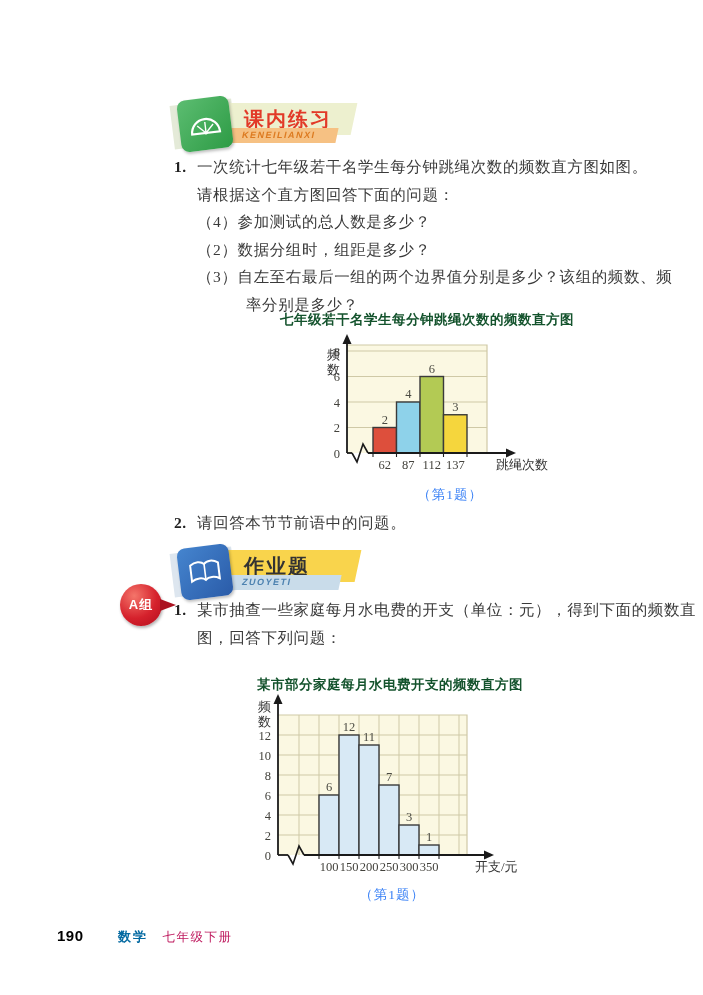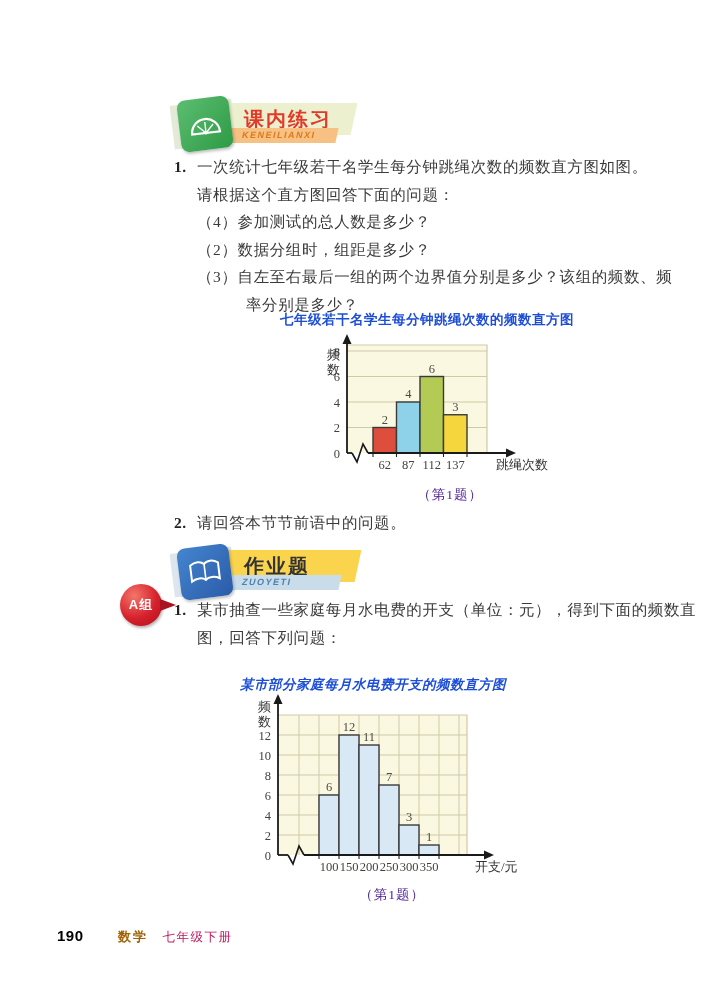--- a/index.html
+++ b/index.html
@@ -40,23 +40,23 @@
   .hdr-homework .banner>span{color:#333;}
   .hdr-homework .substrip{background:#c9dcea;color:#4d82b0;}
   .hdr-homework .icon{background:linear-gradient(135deg,#4585cf,#2a5ba8);}
   .hdr-homework .icon-back{background:#dde6ef;}
   
   .tblock{position:absolute;width:468px;font-size:15.5px;letter-spacing:0.6px;}
   .pline{position:relative;padding-left:23px;line-height:27.5px;white-space:nowrap;}
   .pline .no{position:absolute;left:0;top:0;font-weight:bold;color:#222;}
   .pline.wrap2{padding-left:72px;}
   
-  .chart-title{position:absolute;text-align:left;font-weight:bold;
-    font-size:13.5px;color:#1d4ed8;letter-spacing:0.5px;white-space:nowrap;}
-  .chart-caption{position:absolute;text-align:center;font-size:13.5px;color:#4c1d95;
+  .chart-title{position:absolute;text-align:center;font-weight:bold;
+    font-size:13.5px;color:#14532d;letter-spacing:0.5px;white-space:nowrap;}
+  .chart-caption{position:absolute;text-align:center;font-size:13.5px;color:#3b82f6;
     letter-spacing:1px;}
   .chart-svg{position:absolute;}
   svg text.tick{font-family:"Liberation Serif","DejaVu Serif",serif;
     font-size:12.5px;fill:#43423c;}
   svg text.vlabel{font-family:"Liberation Serif","DejaVu Serif",serif;
     font-size:12.5px;fill:#4a4a42;}
   svg text.cjk{font-family:"Liberation Serif","DejaVu Serif",serif;
     font-size:13px;fill:#333;}
   
   .group-badge{position:absolute;width:42px;height:42px;border-radius:50%;
@@ -65,21 +65,21 @@
     box-shadow:1px 2px 3px rgba(0,0,0,0.3);}
   .group-badge span{color:#fff;font-weight:bold;font-size:13px;
     font-family:"Liberation Sans","DejaVu Sans",sans-serif;letter-spacing:1px;}
   .badge-tail{position:absolute;width:0;height:0;
     border-top:6px solid transparent;border-bottom:6px solid transparent;
     border-left:16px solid #ab1220;}
   
   .footer{position:absolute;left:57px;top:927px;
     font-family:"Liberation Sans","DejaVu Sans",sans-serif;}
   .footer .pageno{font-size:15px;font-weight:bold;color:#000000;letter-spacing:0.5px;}
-  .footer .subject{font-size:13px;font-weight:bold;color:#a16207;margin-left:30px;letter-spacing:2px;}
+  .footer .subject{font-size:13px;font-weight:bold;color:#0369a1;margin-left:30px;letter-spacing:2px;}
   .footer .volume{font-size:12.5px;color:#be185d;margin-left:10px;letter-spacing:1.5px;}
 </style>
 </head>
 <body>
 
 <div class="page">
 
   <div class="hdr hdr-practice">
     <div class="icon-back" style="left:172px;top:102px;width:62px;height:44px;"></div>
     <div class="banner" style="left:204px;top:103px;width:92px;">
@@ -179,21 +179,21 @@
   </div>
 
   <div class="tblock" style="left:174px;top:596px;">
     <div class="pline">
       <span class="no">1.</span>
       <span>某市抽查一些家庭每月水电费的开支（单位：元），得到下面的频数直</span>
     </div>
     <div class="pline">图，回答下列问题：</div>
   </div>
 
-  <div class="chart-title" style="left:240px;top:676px;width:300px;font-style:italic;">某市部分家庭每月水电费开支的频数直方图</div>
+  <div class="chart-title" style="left:240px;top:676px;width:300px;">某市部分家庭每月水电费开支的频数直方图</div>
   <div class="chart-svg" style="left:240px;top:693px;"><svg width="292" height="182">
         <rect x="38" y="22" width="189" height="140" fill="#fbf8e2"></rect>
         <path d="M38 22 H227 V162" stroke="#cfc9a6" fill="none" stroke-width="1.2"></path>
         <line x1="38" y1="142" x2="227" y2="142" stroke="#cfc9a6" stroke-width="1"></line>
         <text x="31" y="146.5" text-anchor="end" class="tick">2</text>
         <line x1="38" y1="122" x2="227" y2="122" stroke="#cfc9a6" stroke-width="1"></line>
         <text x="31" y="126.5" text-anchor="end" class="tick">4</text>
         <line x1="38" y1="102" x2="227" y2="102" stroke="#cfc9a6" stroke-width="1"></line>
         <text x="31" y="106.5" text-anchor="end" class="tick">6</text>
         <line x1="38" y1="82" x2="227" y2="82" stroke="#cfc9a6" stroke-width="1"></line>

